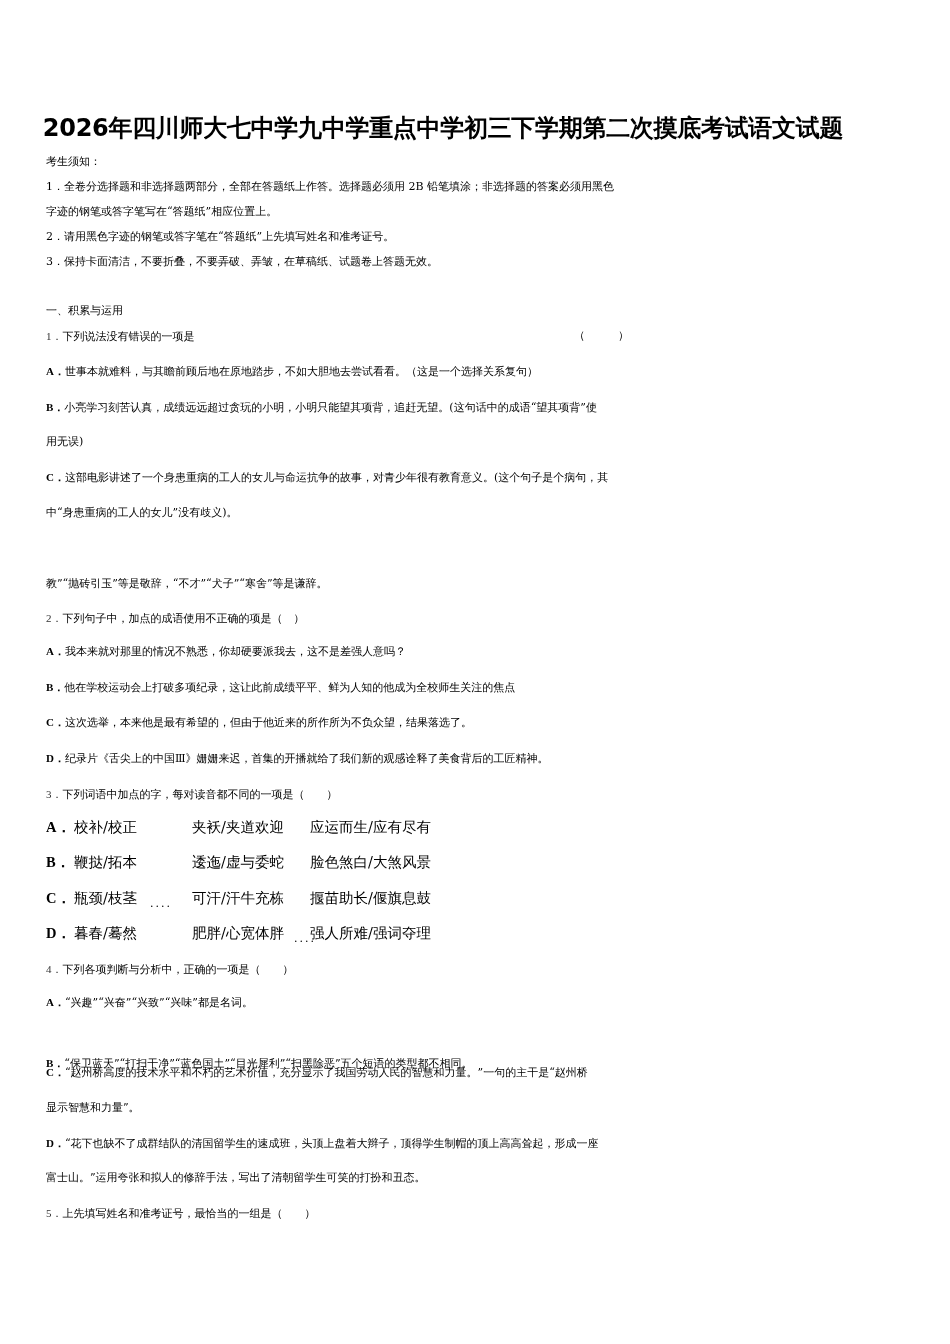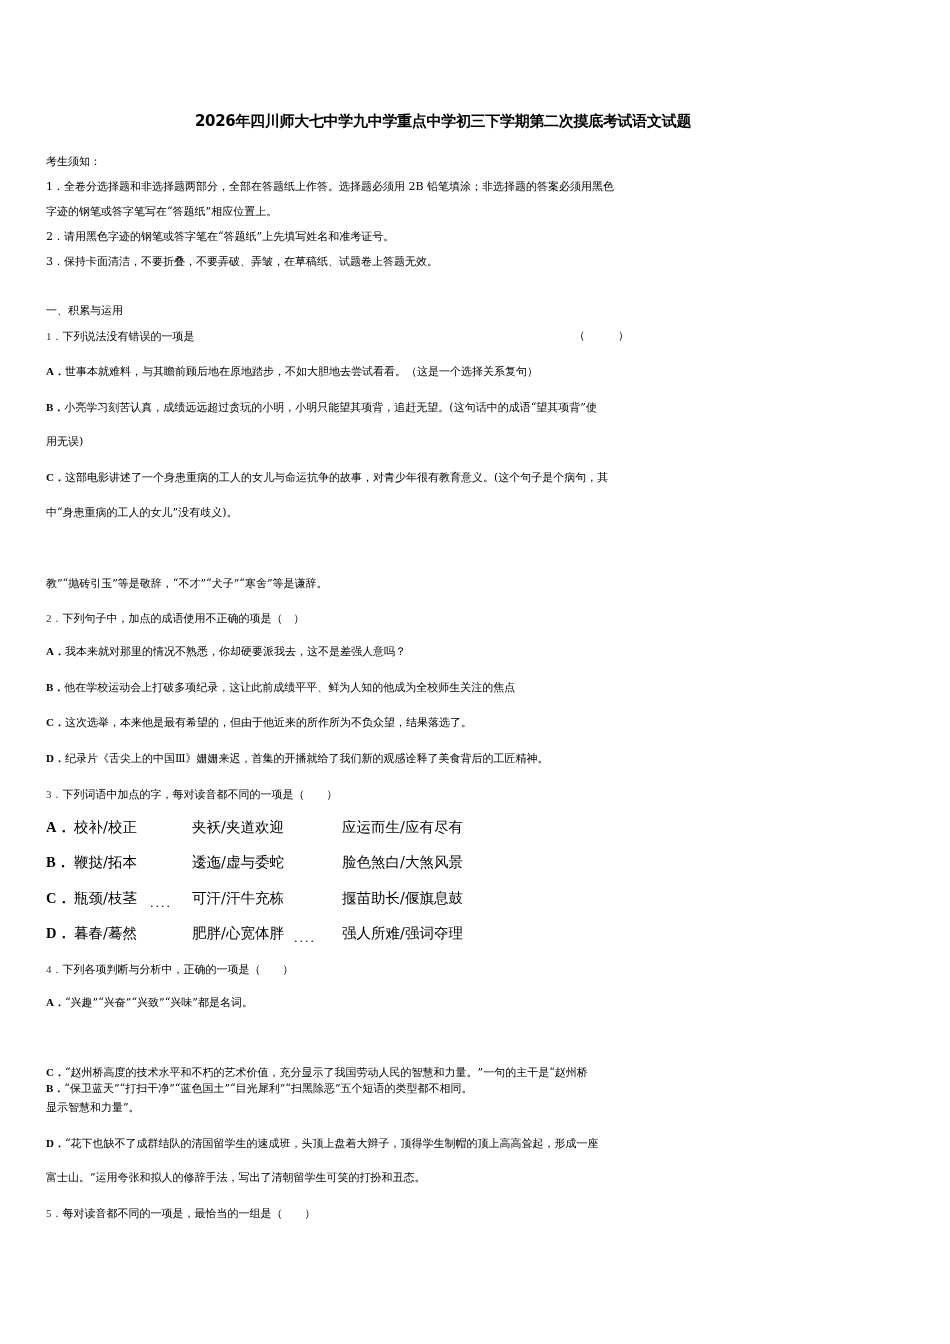--- a/index.html
+++ b/index.html
@@ -5,33 +5,33 @@
   html, body { margin: 0; padding: 0; background: #ffffff; }
   body {
     width: 950px; height: 1344px; position: relative; overflow: hidden;
     font-family: "DejaVu Serif", "Liberation Serif", serif;
     color: #000;
   }
   .page { position: absolute; left: 0; top: 0; width: 950px; height: 1344px; }
   .title {
     position: absolute; left: 0; top: 112px; width: 886px; text-align: center;
     font-family: "DejaVu Sans", "Liberation Sans", sans-serif;
-    font-weight: bold; font-size: 15px; letter-spacing: -0.3px;
+    font-weight: bold; font-size: 24px; letter-spacing: -0.3px;
   }
   .line {
     position: absolute; left: 46px; white-space: nowrap;
     font-size: 11px; line-height: 20px;
   }
   .lbl { font-weight: bold; font-family: "Liberation Serif", serif; }
   .num { font-family: "Liberation Serif", serif; color: #333; }
   .paren { display: inline-block; }
   .q3row { position: absolute; left: 46px; font-size: 14.5px; line-height: 20px; white-space: nowrap; }
   .q3row .c1 { position: absolute; left: 28px; text-align: center; }
   .q3row .c2 { position: absolute; left: 138px; margin-left: 8px; }
-  .q3row .c3 { position: absolute; left: 296px; text-align: right; }
+  .q3row .c3 { position: absolute; left: 264px; text-align: right; }
   .dots { position: absolute; font-size: 11px; letter-spacing: 2px; top: 6px; }
 </style>
 </head>
 <body>
 
 <div class="page">
 
   <div class="title">2026年四川师大七中学九中学重点中学初三下学期第二次摸底考试语文试题</div>
 
   <div class="line" style="top:152px">考生须知：</div>
@@ -83,21 +83,21 @@
   <div class="q3row" style="top:923px">
     <span class="lbl">D．</span>
     <span class="c1">暮春/蓦然</span>
     <span class="c2">肥胖/心宽体胖</span>
     <span class="dots" style="left:248px">....</span>
     <span class="c3">强人所难/强词夺理</span>
   </div>
 
   <div class="line" style="top:959px"><span class="num">4．</span><span>下列各项判断与分析中，正确的一项是（　　）</span></div>
   <div class="line" style="top:992px"><span class="lbl">A．</span><span>“兴趣”“兴奋”“兴致”“兴味”都是名词。</span></div>
-  <div class="line" style="top:1078px"><span class="lbl">B．</span><span>“保卫蓝天”“打扫干净”“蓝色国土”“目光犀利”“扫黑除恶”五个短语的类型都不相同。</span></div>
+  <div class="line" style="top:1053px"><span class="lbl">B．</span><span>“保卫蓝天”“打扫干净”“蓝色国土”“目光犀利”“扫黑除恶”五个短语的类型都不相同。</span></div>
   <div class="line" style="top:1062px"><span class="lbl">C．</span><span>“赵州桥高度的技术水平和不朽的艺术价值，充分显示了我国劳动人民的智慧和力量。”一句的主干是“赵州桥</span></div>
   <div class="line" style="top:1098px">显示智慧和力量”。</div>
   <div class="line" style="top:1133px"><span class="lbl">D．</span><span>“花下也缺不了成群结队的清国留学生的速成班，头顶上盘着大辫子，顶得学生制帽的顶上高高耸起，形成一座</span></div>
   <div class="line" style="top:1168px">富士山。”运用夸张和拟人的修辞手法，写出了清朝留学生可笑的打扮和丑态。</div>
 
-  <div class="line" style="top:1203px"><span class="num">5．</span><span>每对读音都不同的一项是，最恰当的一组是（　　）</span></div>
+  <div class="line" style="top:1203px"><span class="num">5．</span><span>上先填写姓名和准考证号，最恰当的一组是（　　）</span></div>
 
 </div>
 
 </body></html>

